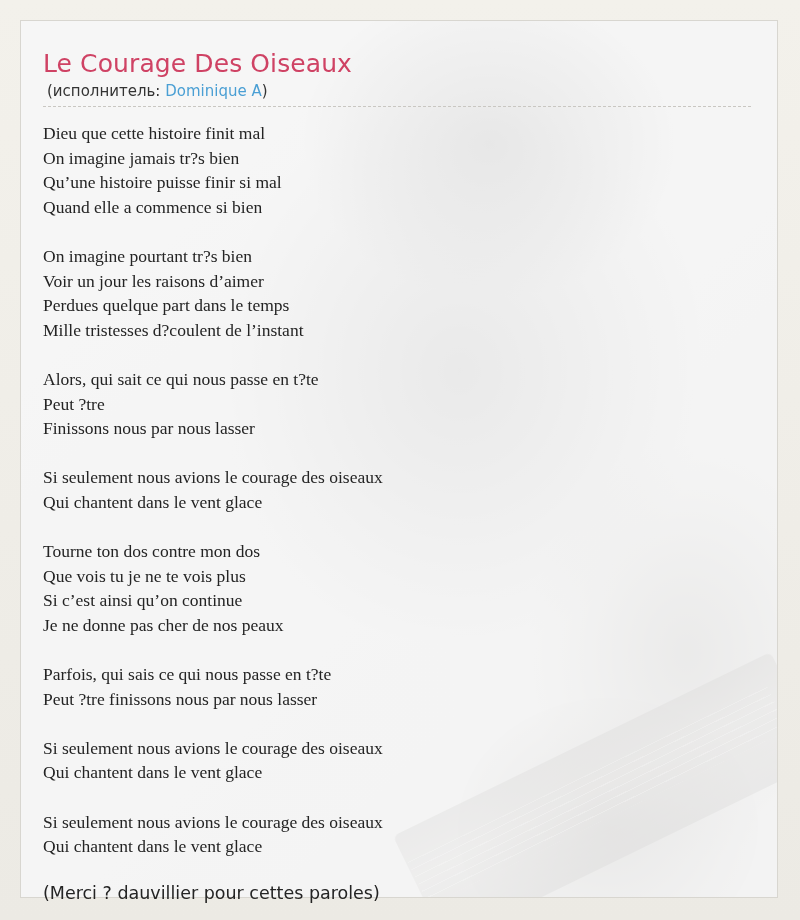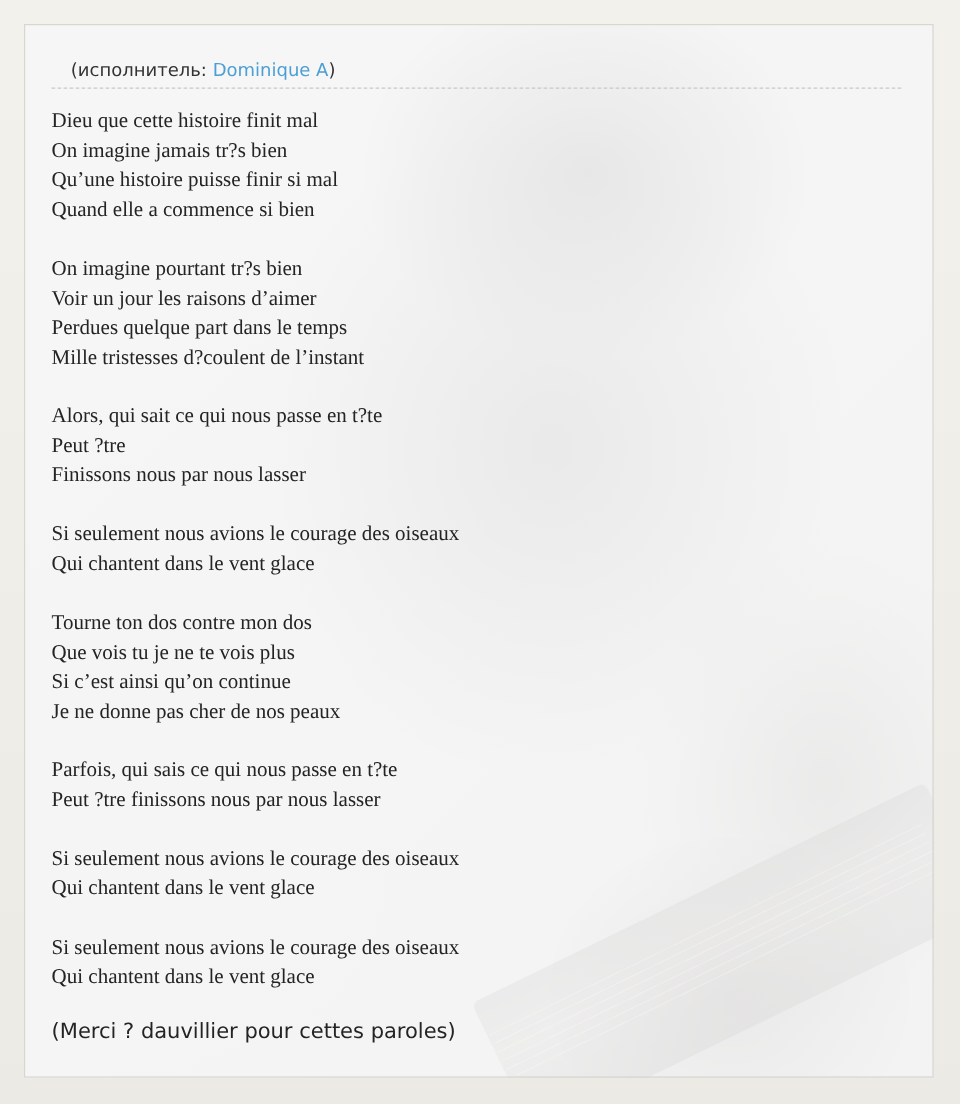--- a/index.html
+++ b/index.html
@@ -91,21 +91,21 @@
     color: #cf4264;
     font-size: 25px;
     font-weight: normal;
     margin: 0 0 4px 0;
     letter-spacing: 0.1px;
   }
 
   .performer-line {
     font-size: 15px;
     color: #333333;
-    margin: 0 0 6px 16px;
+    margin: 0 0 6px 4px;
   }
   .performer-line a {
     color: #4a9fd4;
     text-decoration: none;
   }
 
   .divider {
     border: none;
     border-top: 1px dashed #c9c7c2;
     margin: 6px 0 14px 0;
@@ -133,20 +133,21 @@
 <div class="page-frame">
 
   <div class="photo-bg">
     <div class="body-shadow"></div>
     <div class="neck"></div>
     <div class="strings"></div>
   </div>
 
   <div class="lyrics-card">
 
+    <h1 class="song-title">Le Courage Des Oiseaux</h1>
 
     <p class="performer-line">
       <span>(исполнитель: </span><a href="#">Dominique A</a><span>)</span>
     </p>
 
     <hr class="divider">
 
     <div class="lyrics-body">Dieu que cette histoire finit mal
 On imagine jamais tr?s bien
 Qu’une histoire puisse finir si mal

